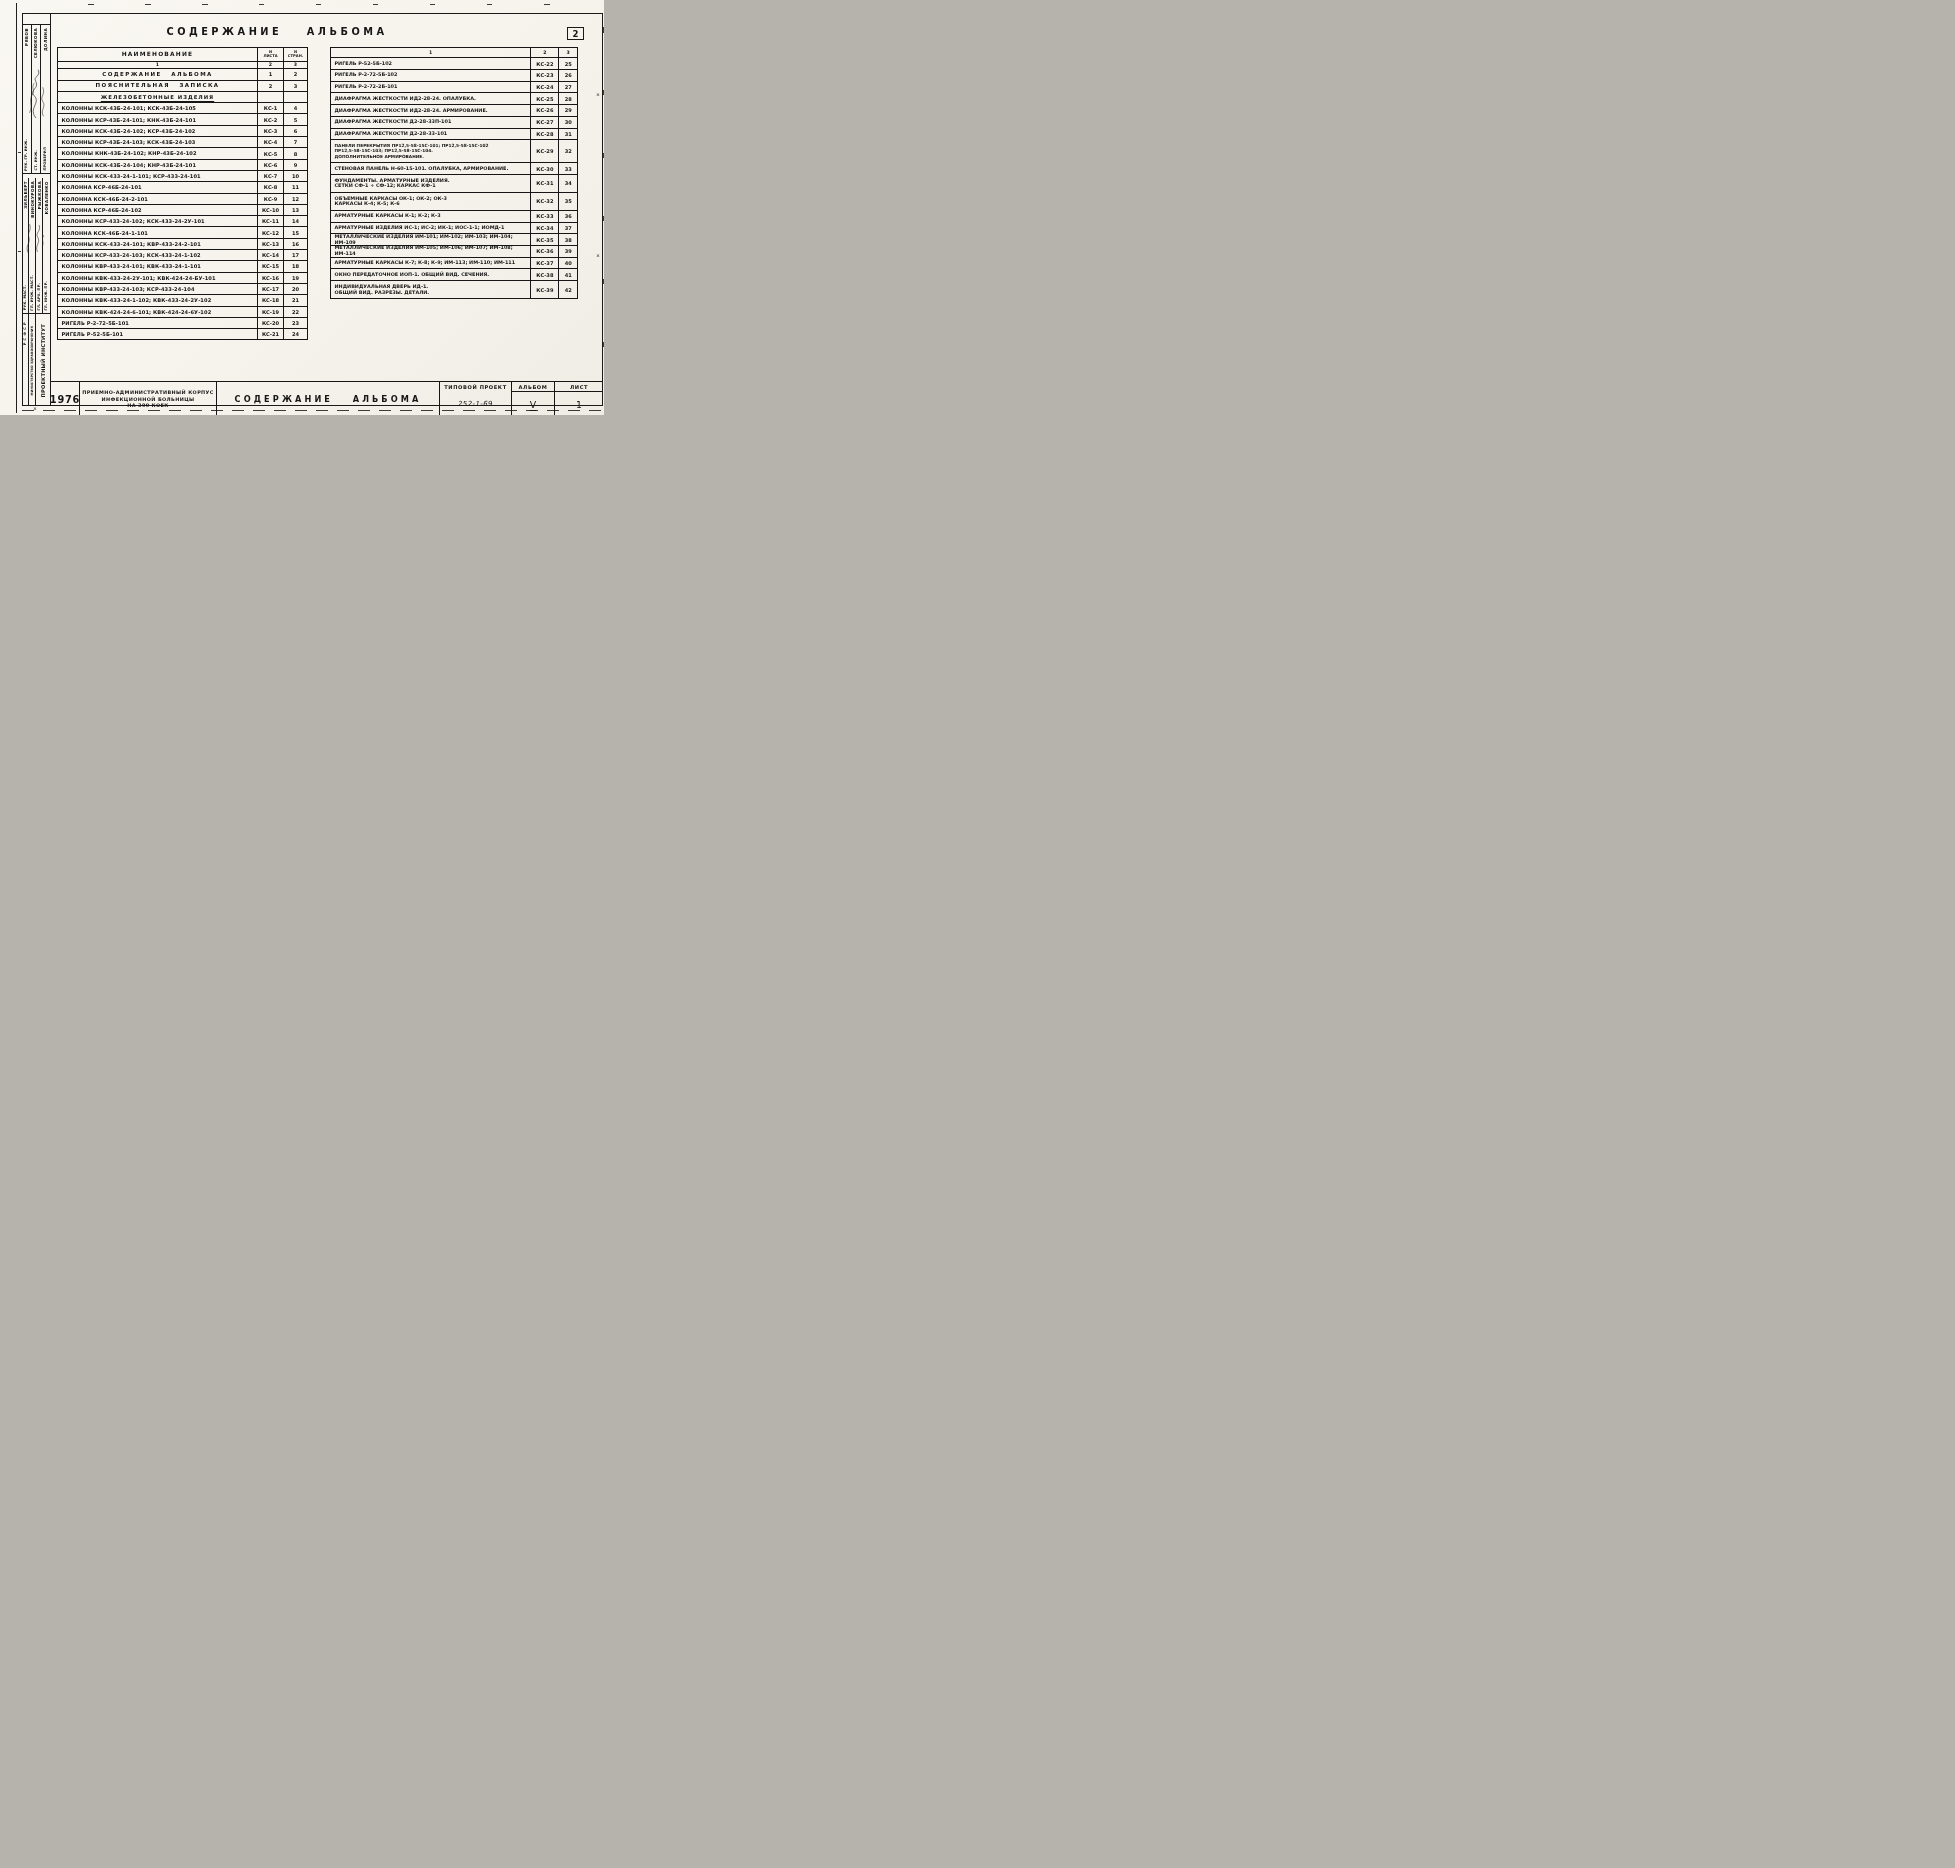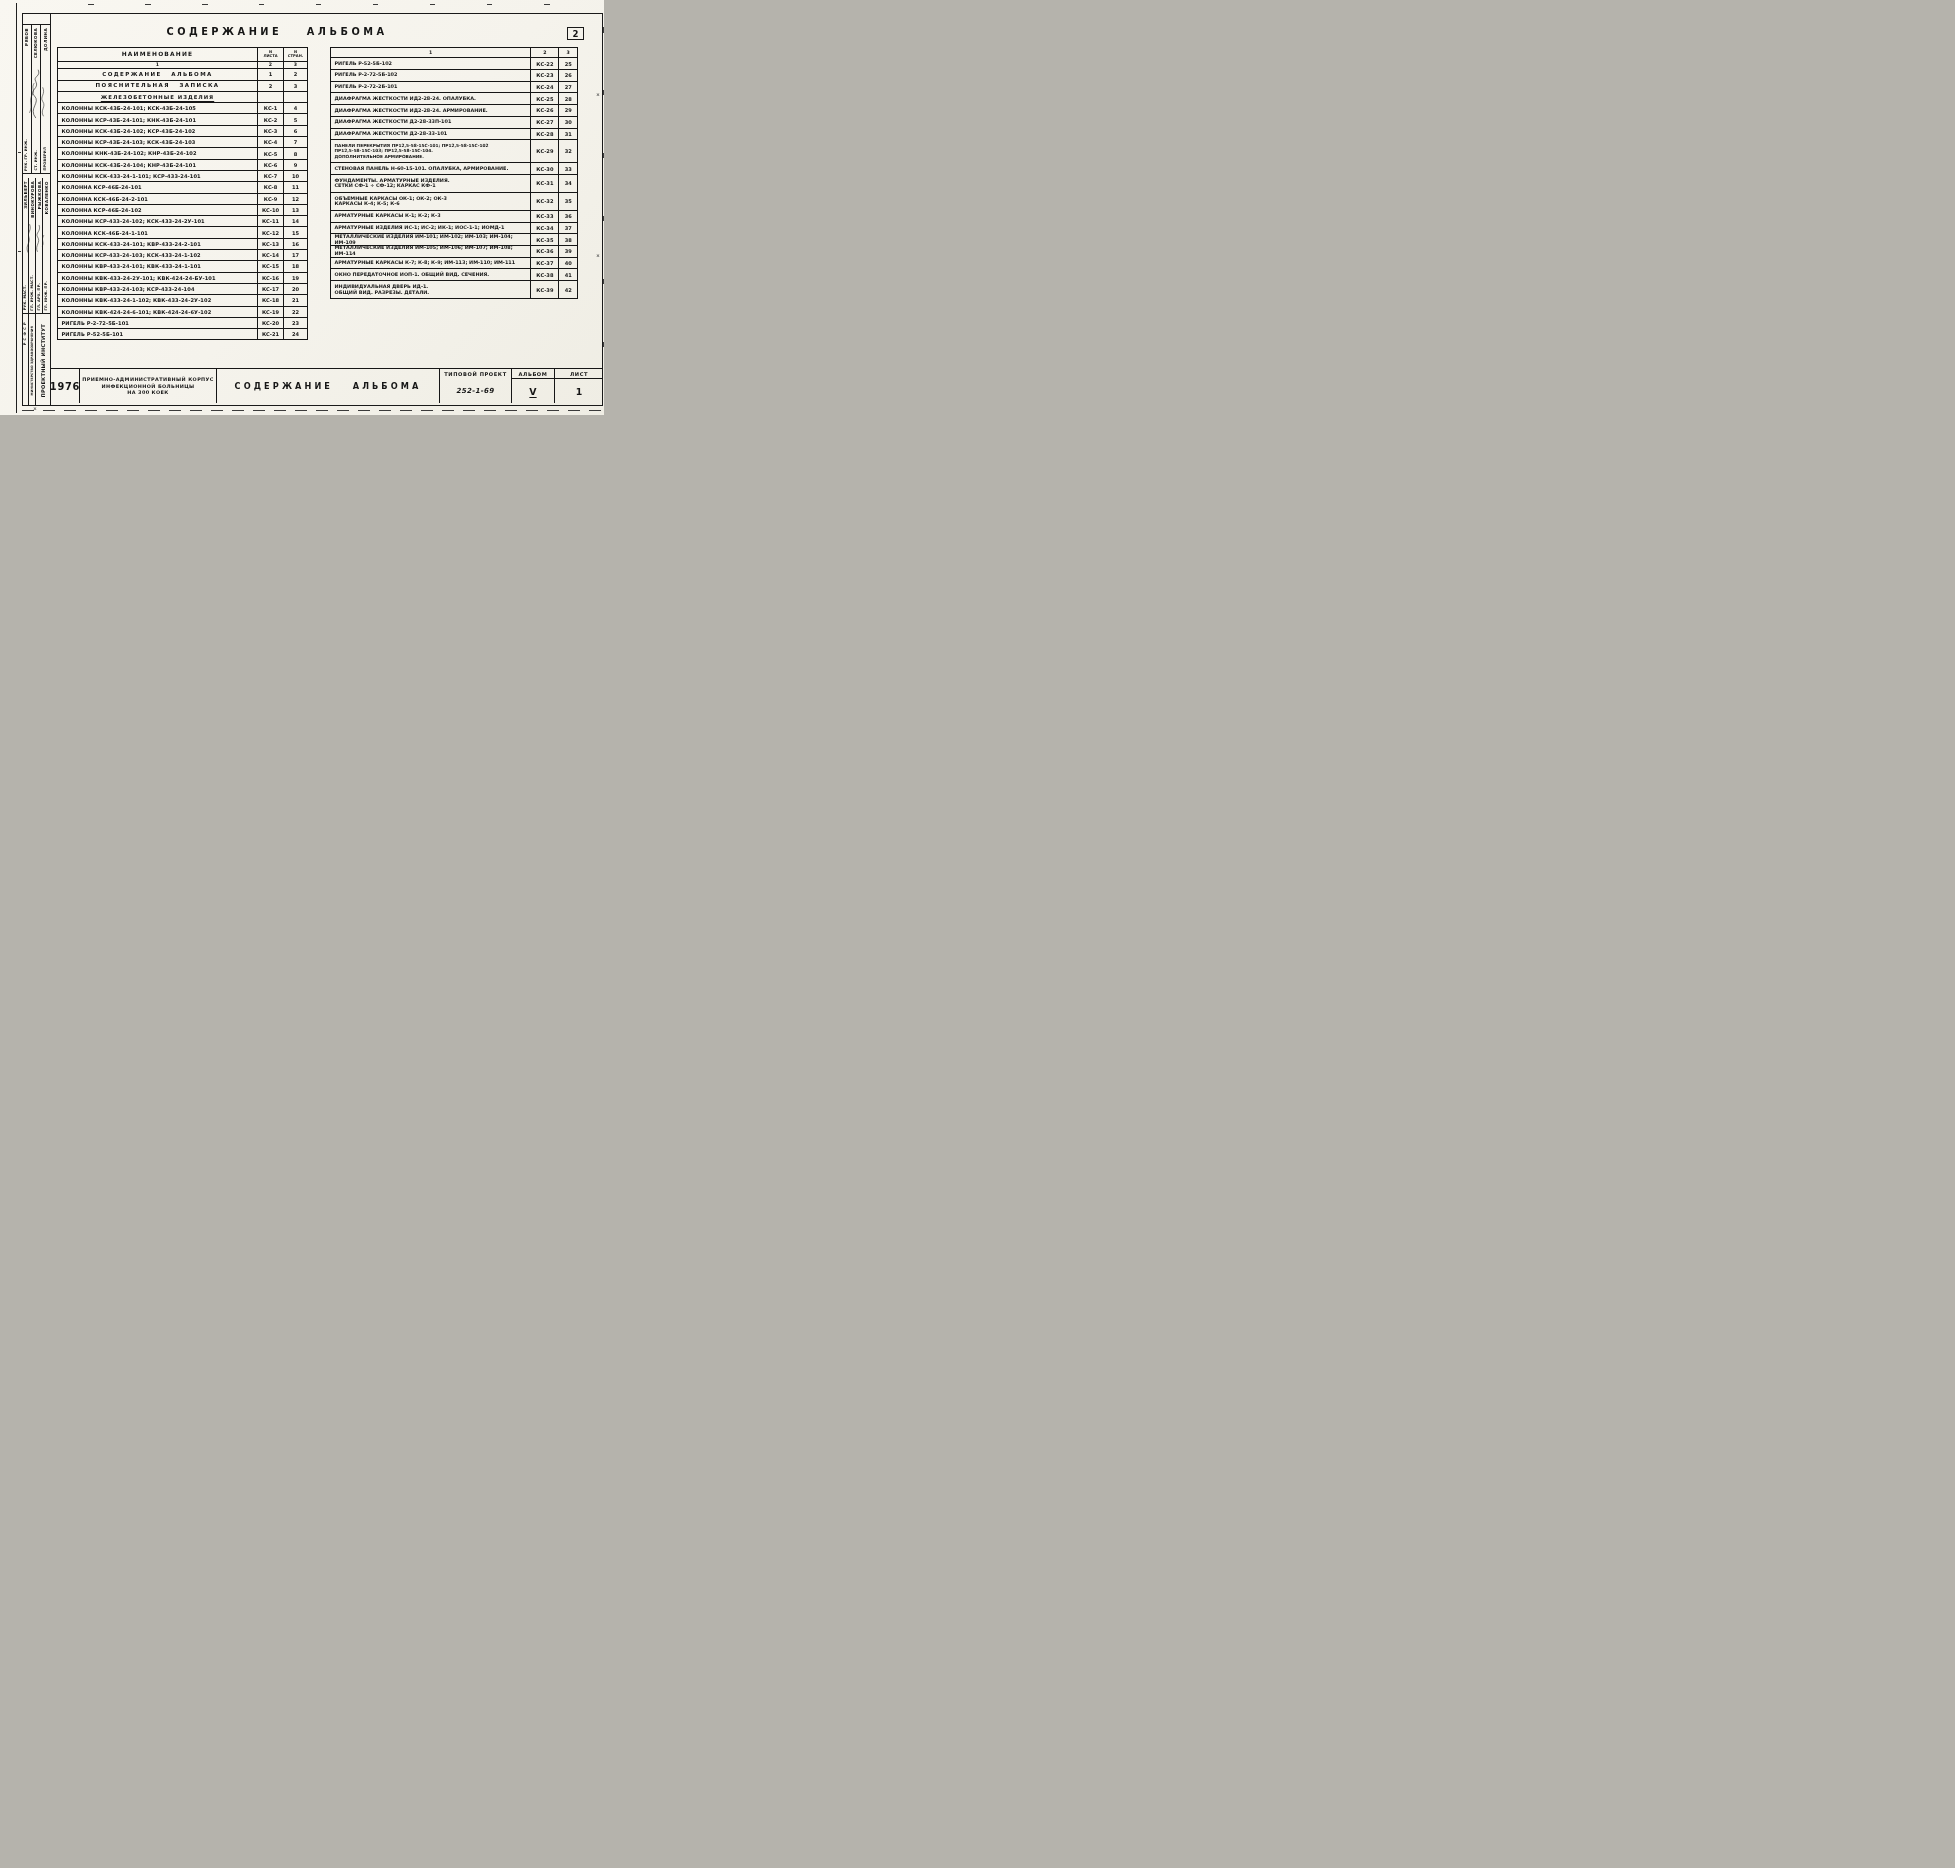--- a/index.html
+++ b/index.html
@@ -73,34 +73,34 @@
   .right-table .cpage{width:17.6px}
   .hname{justify-content:center;font-size:5.9px;letter-spacing:1.2px}
   .hsmall{font-size:3.7px;line-height:1.15;text-align:center;white-space:pre-line;font-weight:700}
   .tnums .cell{font-size:4.7px;font-weight:700}
   .tnums .cname{justify-content:center}
   .trow.doc .cname{justify-content:center;letter-spacing:1.4px;word-spacing:6.3px;font-size:5.5px}
   .trow.section .cname{justify-content:center;letter-spacing:1px;font-size:5.3px;
         text-decoration:underline;text-underline-offset:1.6px}
 
   
-  .title-block{position:absolute;left:51px;top:368px;width:552px;height:35px;
+  .title-block{position:absolute;left:51px;top:381px;width:552px;height:35px;
                border-top:1.2px solid #161616;display:flex;background:transparent}
   .tb-cell{border-right:0.8px solid #161616;display:flex;flex-direction:column;align-items:center;justify-content:center}
   .tb-year{width:29px;font-size:9.8px;font-weight:700;letter-spacing:0.8px}
   .tb-object{width:137px;font-size:4.9px;font-weight:700;text-align:center;white-space:pre-line;
              line-height:1.3;letter-spacing:0.4px}
   .tb-title{flex:1;font-size:8.2px;font-weight:700;letter-spacing:3.1px;word-spacing:13.7px;white-space:nowrap}
   .tb-proj{width:72px}
   .tb-album{width:43px}
   .tb-list{width:48px;border-right:none}
   .tb-sub-label{font-size:5.1px;font-weight:700;letter-spacing:0.6px;width:100%;text-align:center;
                 padding:1.6px 0;border-bottom:0.6px solid #161616}
   .tb-sub-label.nl{border-bottom:none}
-  .tb-sub-value{flex:1;display:flex;align-items:center;justify-content:center;font-size:9.4px;font-weight:700;width:100%}
+  .tb-sub-value{flex:1;display:flex;align-items:center;justify-content:center;font-size:9.4px;font-weight:400;width:100%}
   .proj-num{font-style:italic;font-size:7px;letter-spacing:0.4px}
   .album-num{text-decoration:underline;text-underline-offset:1.6px}
 </style>
 </head>
 <body>
 
 <div class="sheet">
 
   <div class="edge-left"></div>
   <div class="tick-top"></div>

